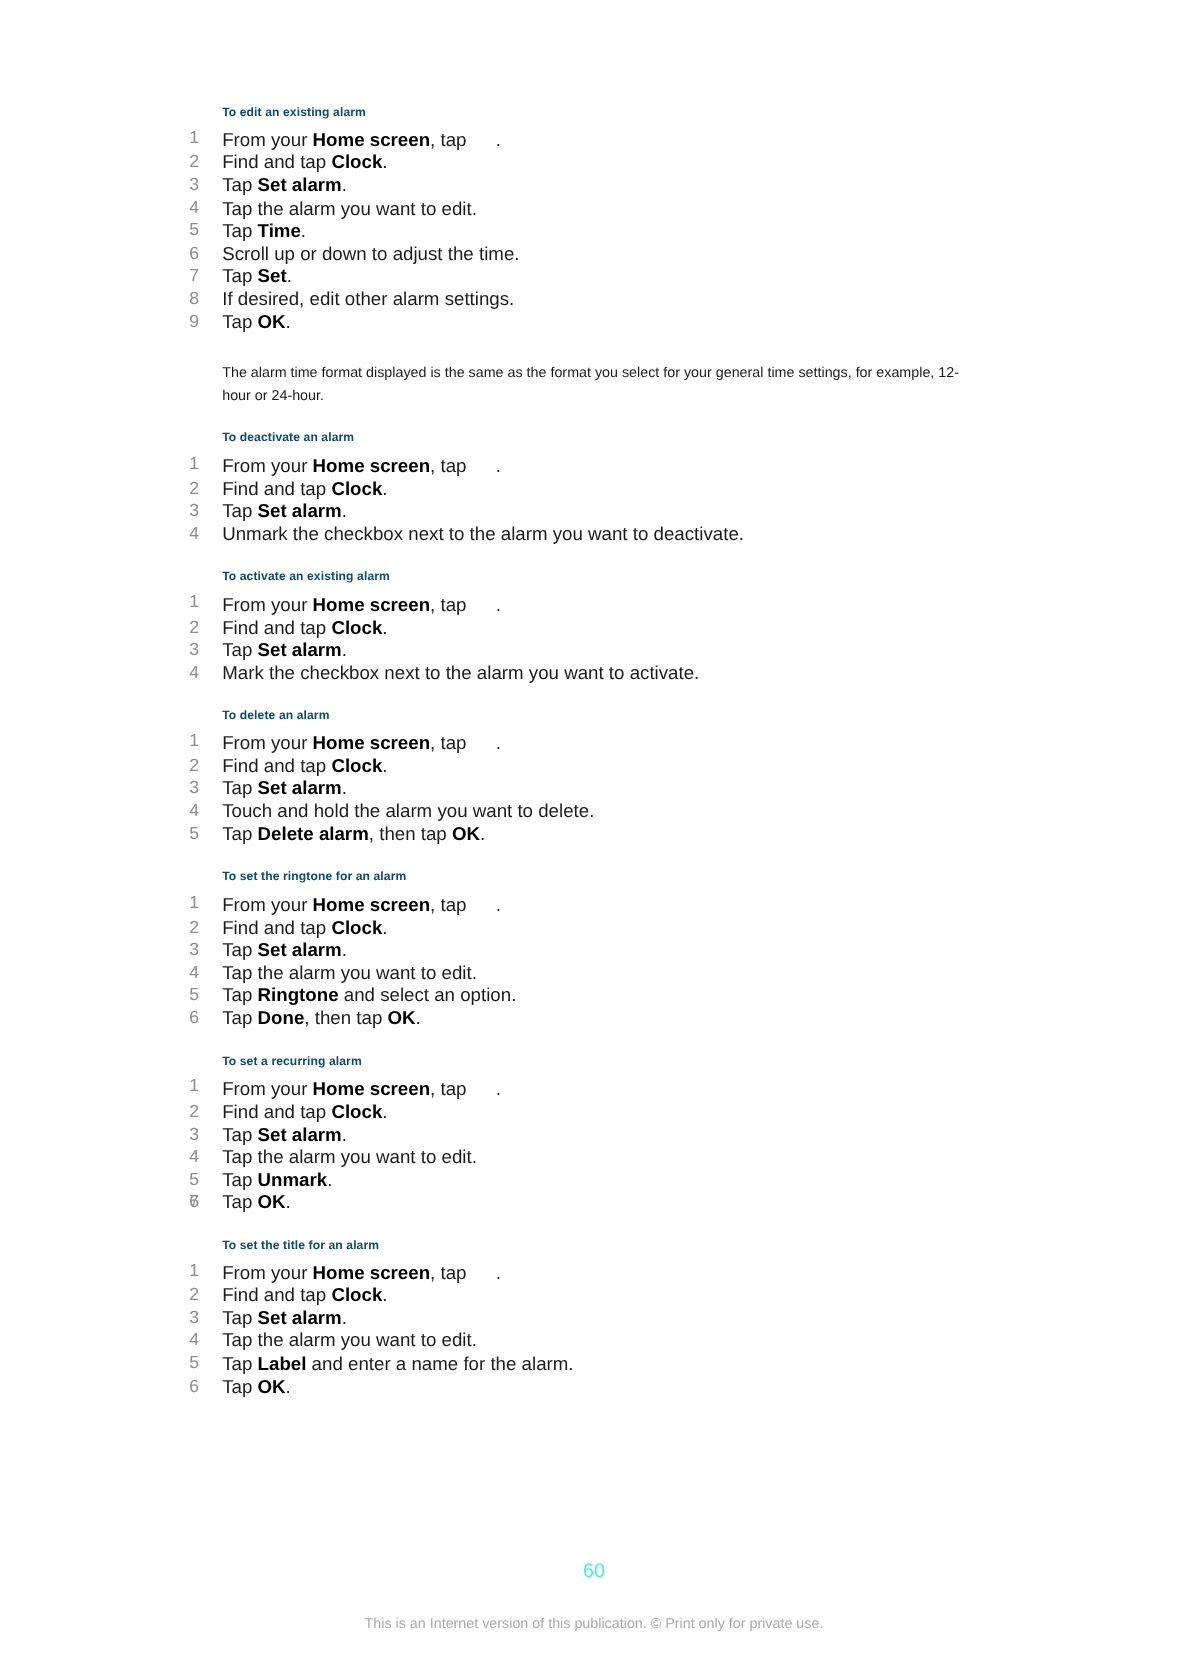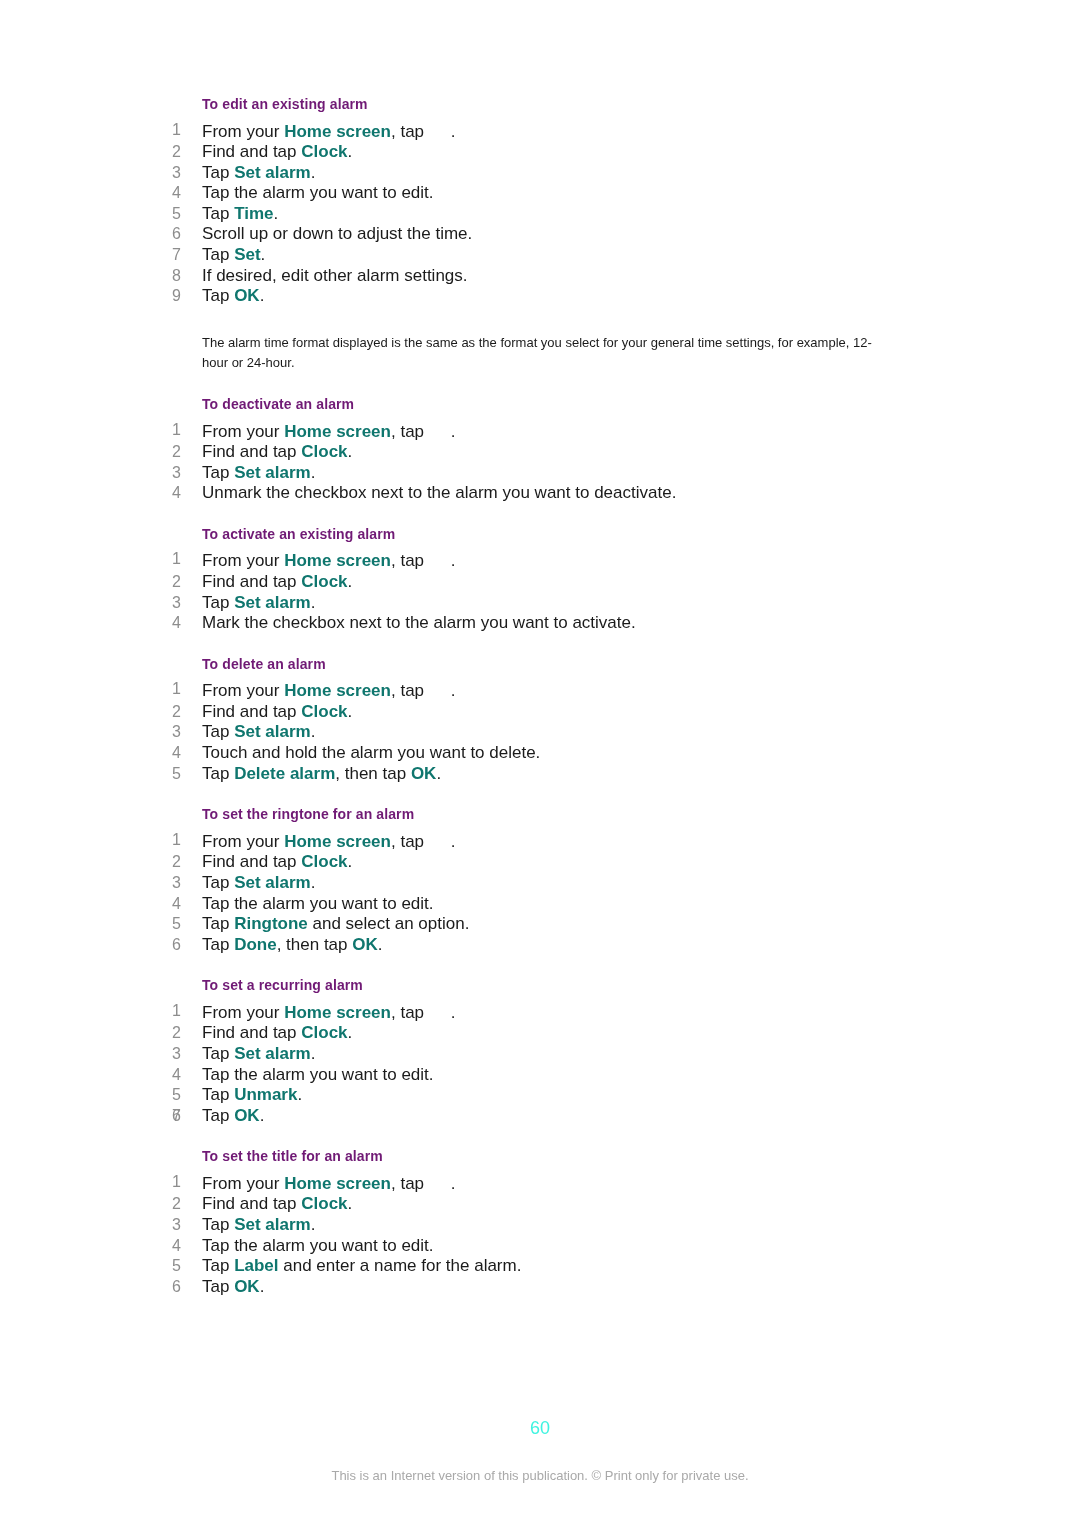--- a/index.html
+++ b/index.html
@@ -26,22 +26,22 @@
     position: absolute;
     left: 172px;
     top: 96px;
     width: 740px;
   }
 
   
   .section { margin: 0 0 0 0; }
 
   .section-heading {
-    color: #701a75;
-    font-size: 14px;
+    color: #0c4a6e;
+    font-size: 11px;
     font-weight: bold;
     letter-spacing: 0.1px;
     margin: 0 0 6px 30px;
     line-height: 1.25;
   }
 
   
   .section.first .section-heading { margin-top: 0; }
 
   .section + .section { margin-top: 22px; }
@@ -65,21 +65,21 @@
     left: 0;
     top: 0;
     width: 18px;
     text-align: left;
     color: #8d8d8d;
     font-size: 16px;
     line-height: 20.6px;
   }
   ol.steps li .txt b {
     font-weight: bold;
-    color: #0f766e;
+    color: #000000;
   }
   
   .icon-gap {
     display: inline-block;
     width: 22px;
     height: 1em;
     vertical-align: baseline;
   }
 
   

